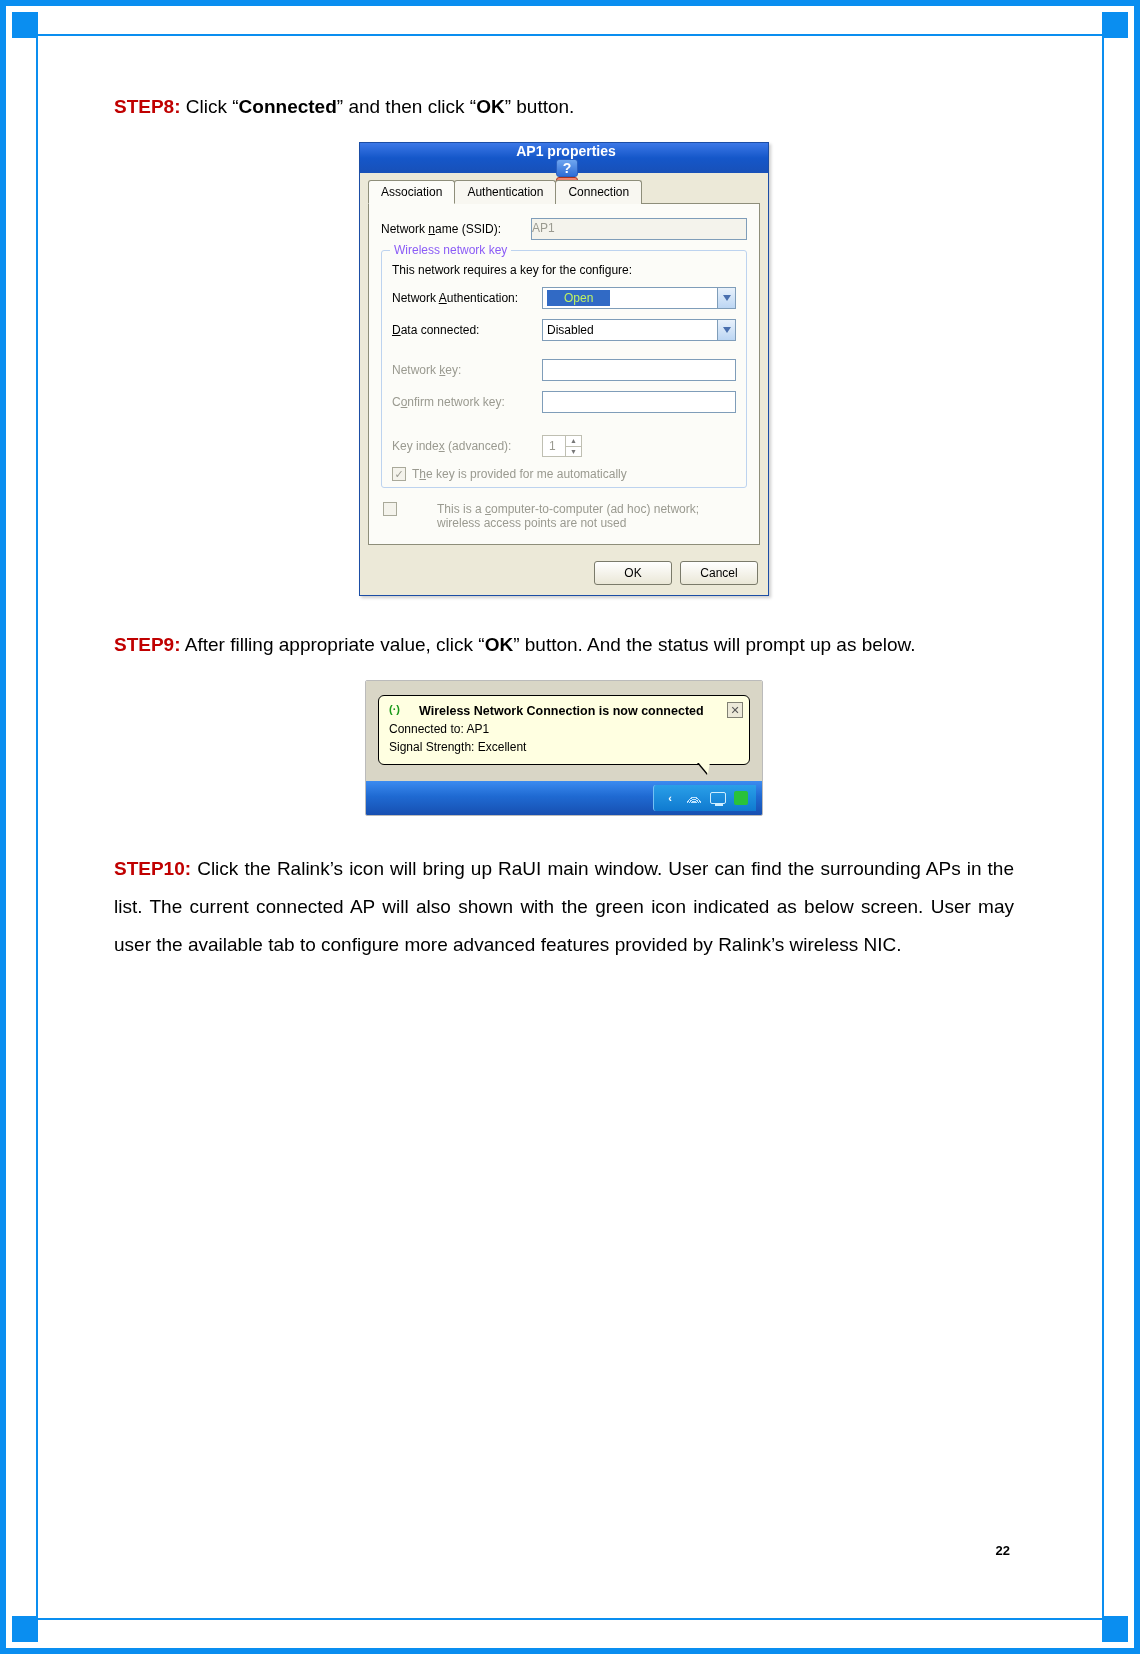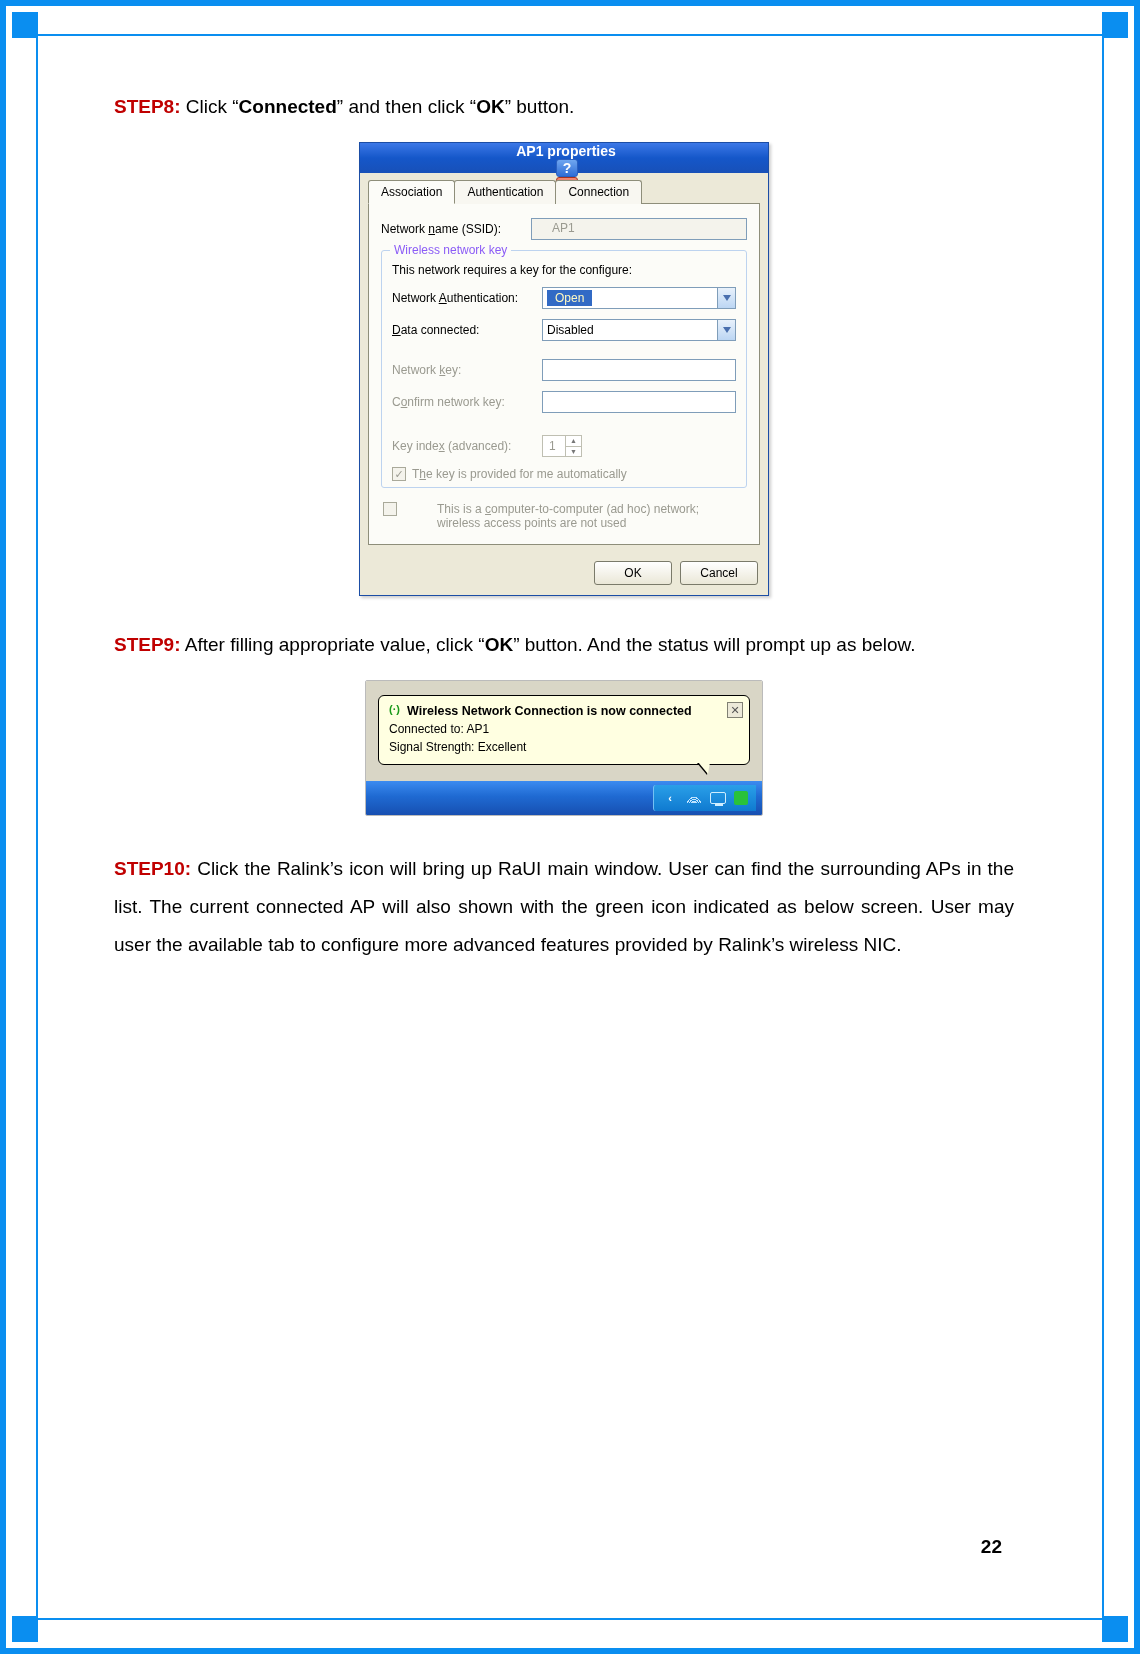--- a/index.html
+++ b/index.html
@@ -20,22 +20,22 @@
     border: 2px solid #0a8ef0;
   }
   .content {
     position: absolute; left: 108px; top: 82px; width: 900px;
     color: #000; font-size: 19px; line-height: 2.0;
   }
   .step-label { color: #c00000; font-weight: bold; }
   .bold { font-weight: bold; }
   .para { text-align: justify; margin-bottom: 16px; }
   .page-number {
-    position: absolute; right: 132px; bottom: 90px;
-    font-weight: bold; font-size: 19px;
+    position: absolute; right: 124px; bottom: 90px;
+    font-weight: bold; font-size: 13px;
   }
 
   
   .dialog-wrap { width: 100%; display: flex; justify-content: center; margin: 6px 0 30px; }
   .dialog {
     width: 410px; font-family: Tahoma, Arial, sans-serif; font-size: 12px;
     background: #ece9d8; border: 1px solid #1b4da5;
     box-shadow: 2px 2px 3px rgba(0,0,0,.2);
     color: #000;
     line-height: normal;
@@ -60,35 +60,35 @@
   }
   .tab.active { background: #fcfcf8; border-bottom: 1px solid #fcfcf8; z-index: 2; }
   .tab-body {
     margin: 0 8px 8px 8px; background: #fcfcf8; border: 1px solid #8e8e7a;
     padding: 14px 12px 10px 12px;
   }
   .form-row { display: flex; align-items: center; margin-bottom: 10px; }
   .form-row .lbl { width: 150px; }
   .form-row.disabled .lbl, .form-row.disabled .val, .disabled-text { color: #9a9a90; }
   .text-input {
-    flex: 1; height: 22px; border: 1px solid #7f9db9; background: #fff; padding: 2px 20px; font-size: 12px;
+    flex: 1; height: 22px; border: 1px solid #7f9db9; background: #fff; padding: 2px 0; font-size: 12px;
   }
   .text-input.readonly { background: #f4f3ec; color: #9a9a90; }
   .combo {
     flex: 1; height: 22px; border: 1px solid #7f9db9; background: #fff;
     display: flex; align-items: center; position: relative; padding: 0 22px 0 4px; font-size: 12px;
   }
   .combo .arrow {
     position: absolute; right: 0; top: 0; width: 18px; height: 100%;
     background: linear-gradient(to bottom,#e8f1fb,#bcd6f3); border-left: 1px solid #7f9db9;
     display:flex; align-items:center; justify-content:center;
   }
   .combo .arrow svg { width: 8px; height: 6px; }
   .combo.sel .val {
-    background: #316ac5; color: #fef9c3; padding: 1px 8px;
+    background: #316ac5; color: #bef264; padding: 1px 17px;
   }
   .fieldset {
     border: 1px solid #bdd3ef; border-radius: 3px; padding: 10px 10px 6px 10px; margin: 4px 0 10px 0;
   }
   .fieldset .legend { color: #8b5cf6; font-size: 12px; position: relative; top: -18px; background: #fcfcf8; padding: 0 4px; margin-left: -2px; display:inline-block;}
   .fieldset .legend + div { margin-top: -12px; }
   .spinner {
     width: 40px; height: 22px; border: 1px solid #bfbfb2; background: #fff; display:flex; align-items:center;
     padding-left: 6px; position: relative; color:#9a9a90;
   }
@@ -118,21 +118,21 @@
     width: 398px; border: 1px solid #bbb; border-radius: 2px; overflow: hidden;
     font-family: Tahoma, Arial, sans-serif; line-height: normal;
   }
   .balloon-top {
     background: #d9d6c6; padding: 14px 12px 16px 12px; position:relative;
   }
   .balloon {
     background: #ffffe1; border: 1px solid #000; border-radius: 6px;
     padding: 8px 10px 10px 10px; position: relative;
   }
-  .balloon .btitle { display:flex; align-items:center; gap:2px; font-weight:bold; font-size:12.5px;}
+  .balloon .btitle { display:flex; align-items:center; gap:14px; font-weight:bold; font-size:12.5px;}
   .balloon .btitle .netico {
     width:16px; height:14px; position:relative;
   }
   .balloon .btitle .netico::before {
     content:"(·)"; color:#1a9a1a; font-weight:bold; font-size:11px; position:absolute; left:0; top:-1px;
   }
   .balloon .close-b {
     position:absolute; right:6px; top:6px; width:16px; height:16px; border:1px solid #808073;
     background:#ece9d8; display:flex; align-items:center; justify-content:center; font-size:11px; color:#555;
   }

